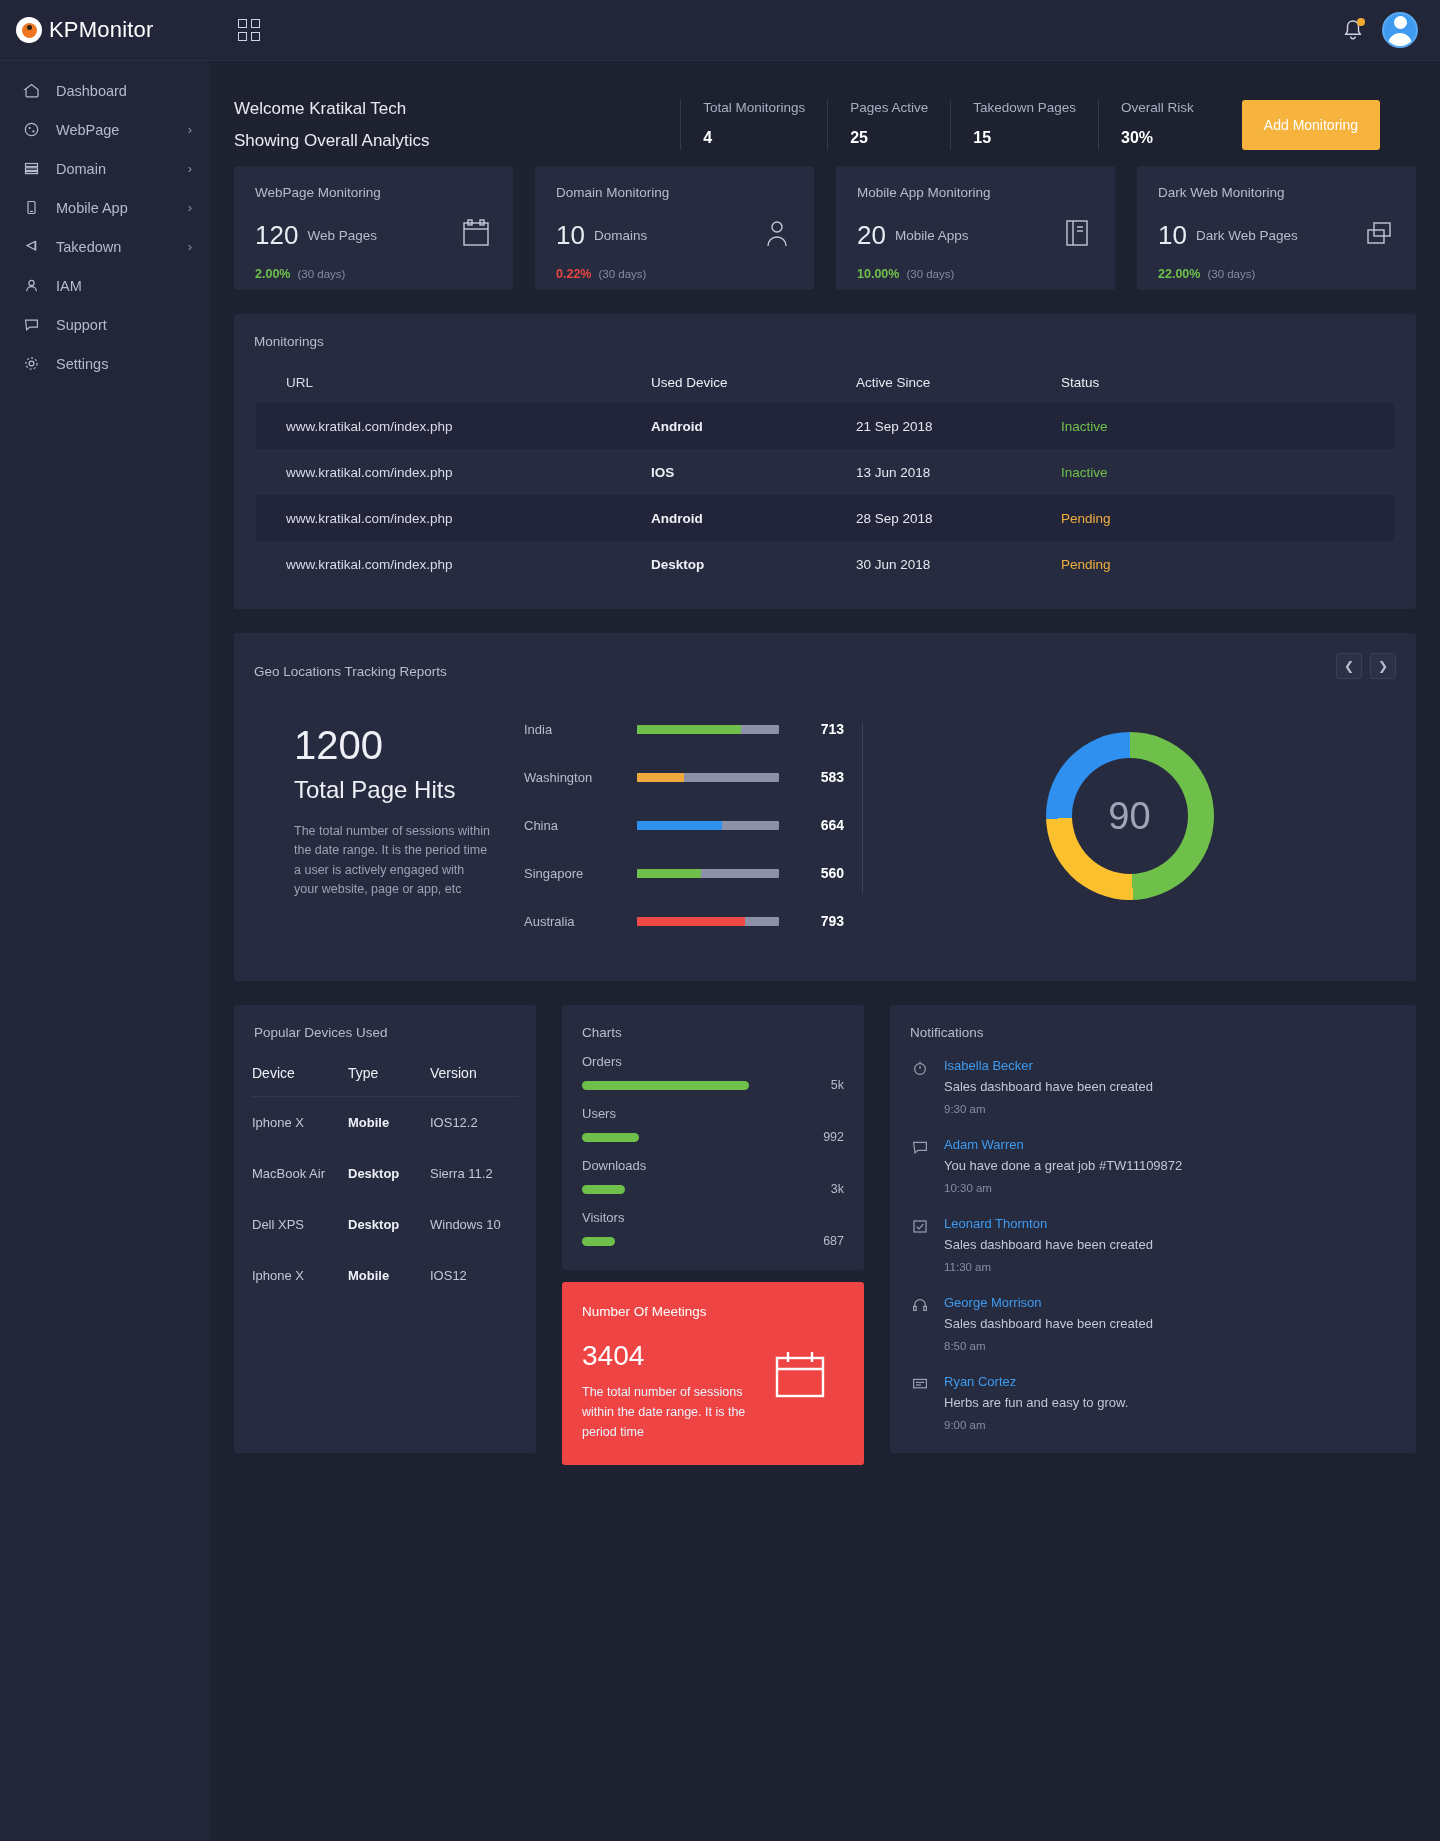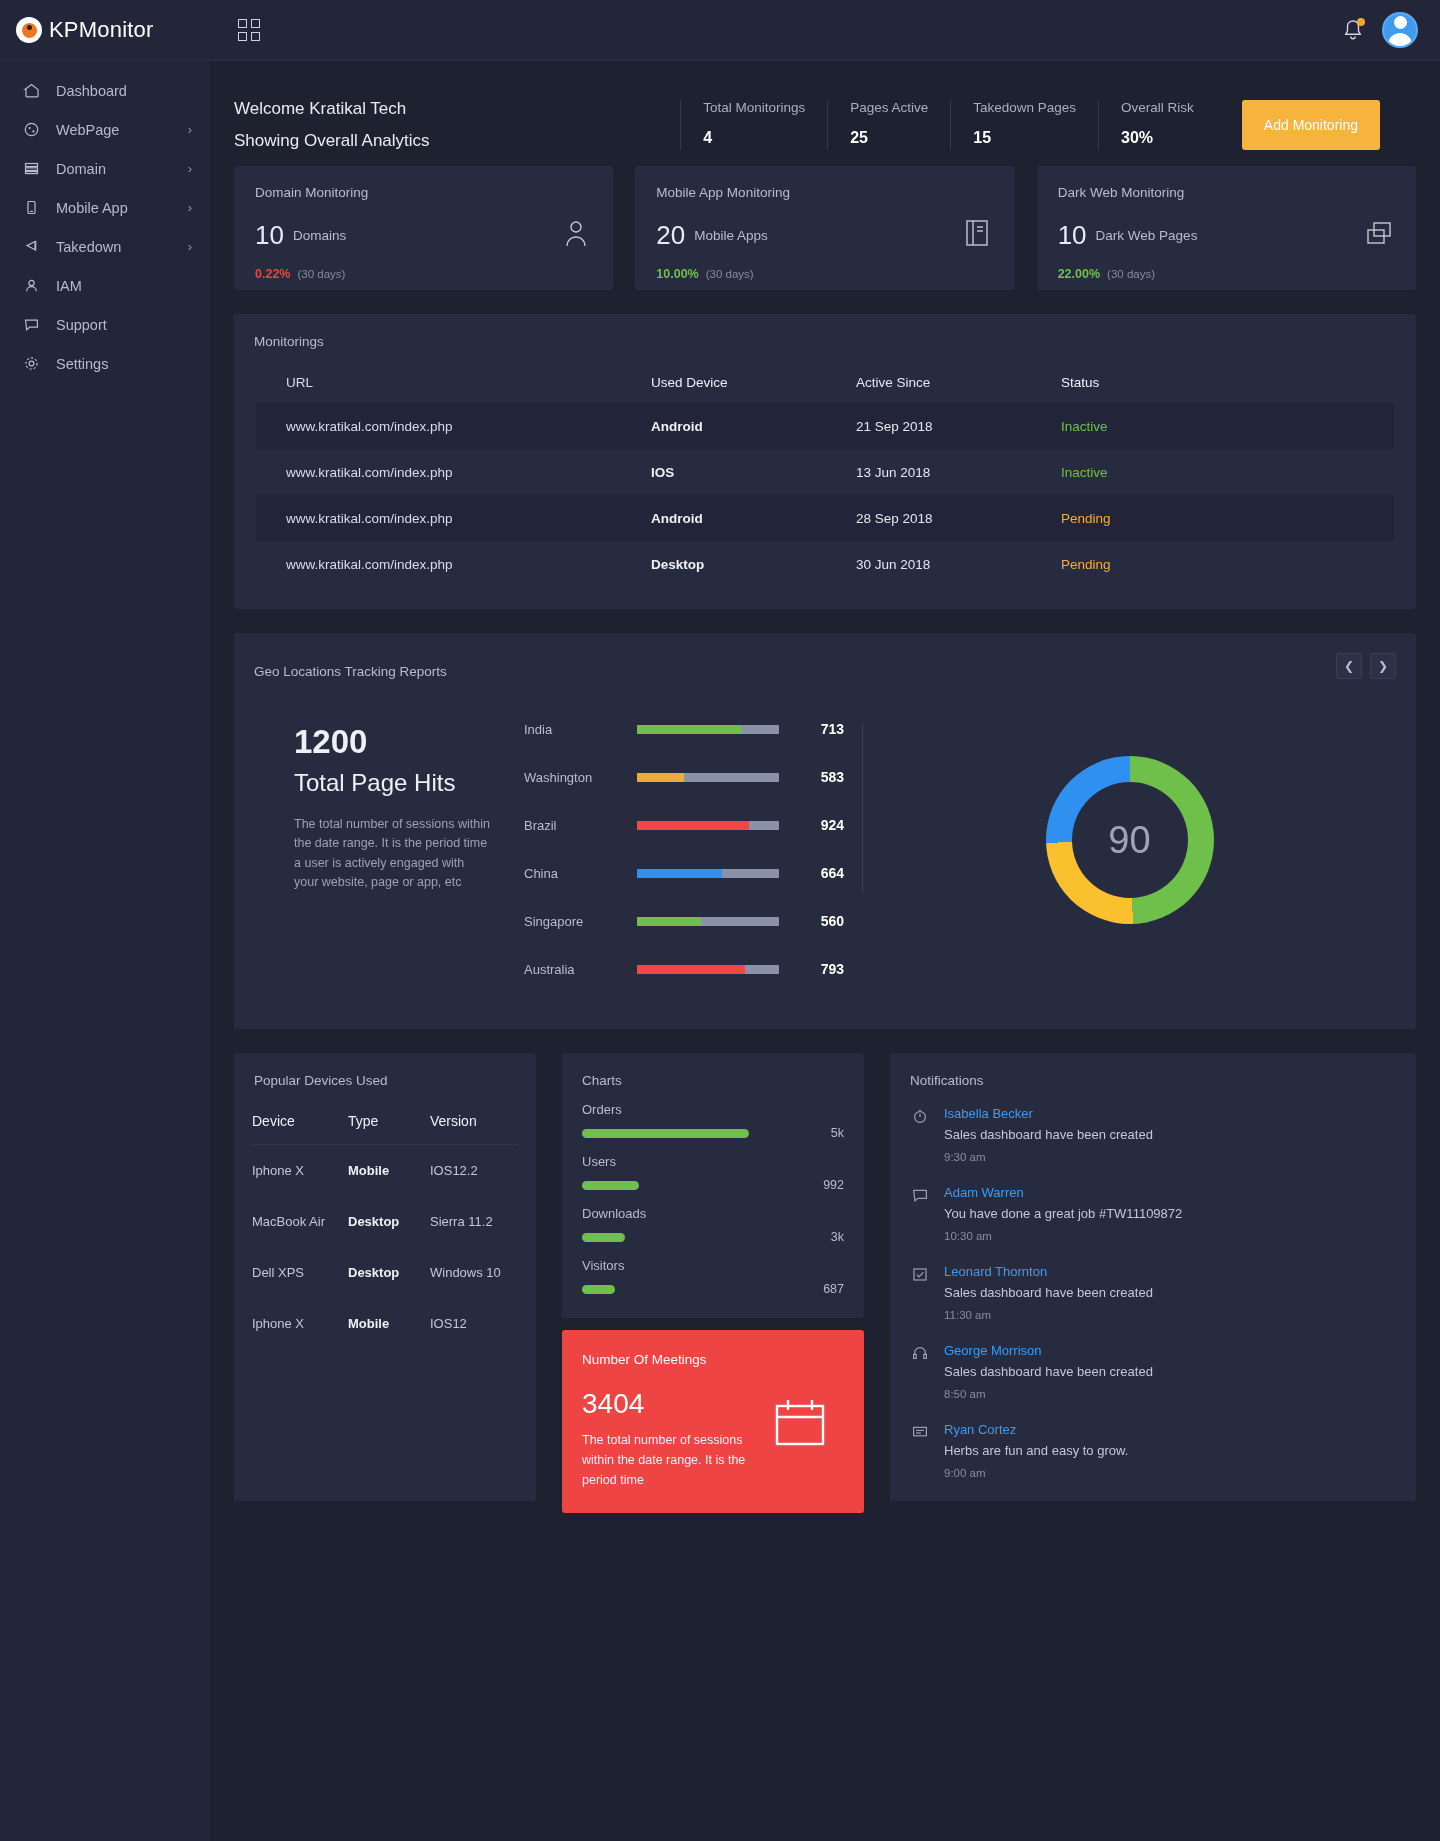--- a/index.html
+++ b/index.html
@@ -101,21 +101,21 @@
   
   .geo-head { display: flex; align-items: flex-end; padding: 20px 20px 0 20px; }
   .geo-head .t { font-size: 13.5px; color: #b8bccd; }
   .geo-nav { margin-left: auto; display: flex; gap: 8px; }
   .geo-nav button {
     width: 26px; height: 26px; background: #2d3147; border: 1px solid #3a3f58; color: #b9bdcd;
     border-radius: 3px; cursor: pointer; font-size: 12px; line-height: 1; font-family: "Liberation Sans", sans-serif;
   }
   .geo-body { display: flex; padding: 18px 20px 36px 20px; }
   .geo-left { width: 270px; padding-left: 40px; padding-top: 26px; }
-  .geo-left .big { font-size: 33px; color: #eef0f6; font-weight: 700; }
+  .geo-left .big { font-size: 40px; color: #eef0f6; font-weight: 400; }
   .geo-left .sub { font-size: 24px; color: #eef0f6; font-weight: 400; margin-top: 8px; }
   .geo-left .desc { font-size: 12.5px; color: #9ca1b5; line-height: 1.55; margin-top: 18px; width: 196px; }
   .geo-bars { width: 320px; padding-top: 8px; }
   .gbar { display: flex; align-items: center; height: 48px; }
   .gbar .lbl { width: 122px; font-size: 13px; color: #b8bccd; }
   .gbar .track { width: 152px; height: 9px; background: #8b91a8; border-radius: 1px; overflow: hidden; }
   .gbar .fill { height: 9px; }
   .gbar .val { width: 70px; text-align: right; font-size: 14px; color: #fff; font-weight: 700; }
   .geo-sep { width: 1px; background: #3c4158; margin: 26px 0 26px 18px; height: 170px; }
   .donut-wrap { flex: 1; display: flex; align-items: center; justify-content: center; padding-bottom: 10px; }
@@ -306,20 +306,34 @@
       <div class="stat">
         <div class="k">Overall Risk</div>
         <div class="v">30%</div>
       </div>
       <button class="add-btn">Add Monitoring</button>
     </div>
   </div>
 
   <div class="kpi-row">
     <div class="kpi">
+      <div class="title">WebPage Monitoring</div>
+      <div class="mid">
+        <span class="num">120</span>
+        <span class="unit">Web Pages</span>
+        <span class="kicon"><svg width="34" height="34" viewBox="0 0 34 34">
+              <rect x="5" y="7" width="24" height="22" fill="none" stroke="#c4c8d8" stroke-width="1.4"></rect>
+              <line x1="5" y1="13" x2="29" y2="13" stroke="#c4c8d8" stroke-width="1.4"></line>
+              <rect x="9" y="4" width="4" height="5" fill="none" stroke="#c4c8d8" stroke-width="1.4"></rect>
+              <rect x="21" y="4" width="4" height="5" fill="none" stroke="#c4c8d8" stroke-width="1.4"></rect>
+            </svg></span>
+      </div>
+      <div><span class="pct" style="color:#6fc04a">2.00%</span><span class="days">(30 days)</span></div>
+    </div>
+    <div class="kpi">
       <div class="title">Domain Monitoring</div>
       <div class="mid">
         <span class="num">10</span>
         <span class="unit">Domains</span>
         <span class="kicon"><svg width="34" height="34" viewBox="0 0 34 34">
               <circle cx="17" cy="11" r="5" fill="none" stroke="#c4c8d8" stroke-width="1.4"></circle>
               <path d="M8 30c0-5.5 4-9 9-9s9 3.5 9 9" fill="none" stroke="#c4c8d8" stroke-width="1.4"></path>
             </svg></span>
       </div>
       <div><span class="pct" style="color:#e8463f">0.22%</span><span class="days">(30 days)</span></div>
@@ -409,27 +423,20 @@
               <div class="fill" style="width:73%;background:#6fc04a"></div>
             </div>
           <div class="val">713</div>
         </div>
         <div class="gbar">
           <div class="lbl">Washington</div>
           <div class="track">
               <div class="fill" style="width:33%;background:#f0a93c"></div>
             </div>
           <div class="val">583</div>
-        </div>
-        <div class="gbar">
-          <div class="lbl">Brazil</div>
-          <div class="track">
-              <div class="fill" style="width:79%;background:#ee4a43"></div>
-            </div>
-          <div class="val">924</div>
         </div>
         <div class="gbar">
           <div class="lbl">China</div>
           <div class="track">
               <div class="fill" style="width:60%;background:#2f90ef"></div>
             </div>
           <div class="val">664</div>
         </div>
         <div class="gbar">
           <div class="lbl">Singapore</div>

